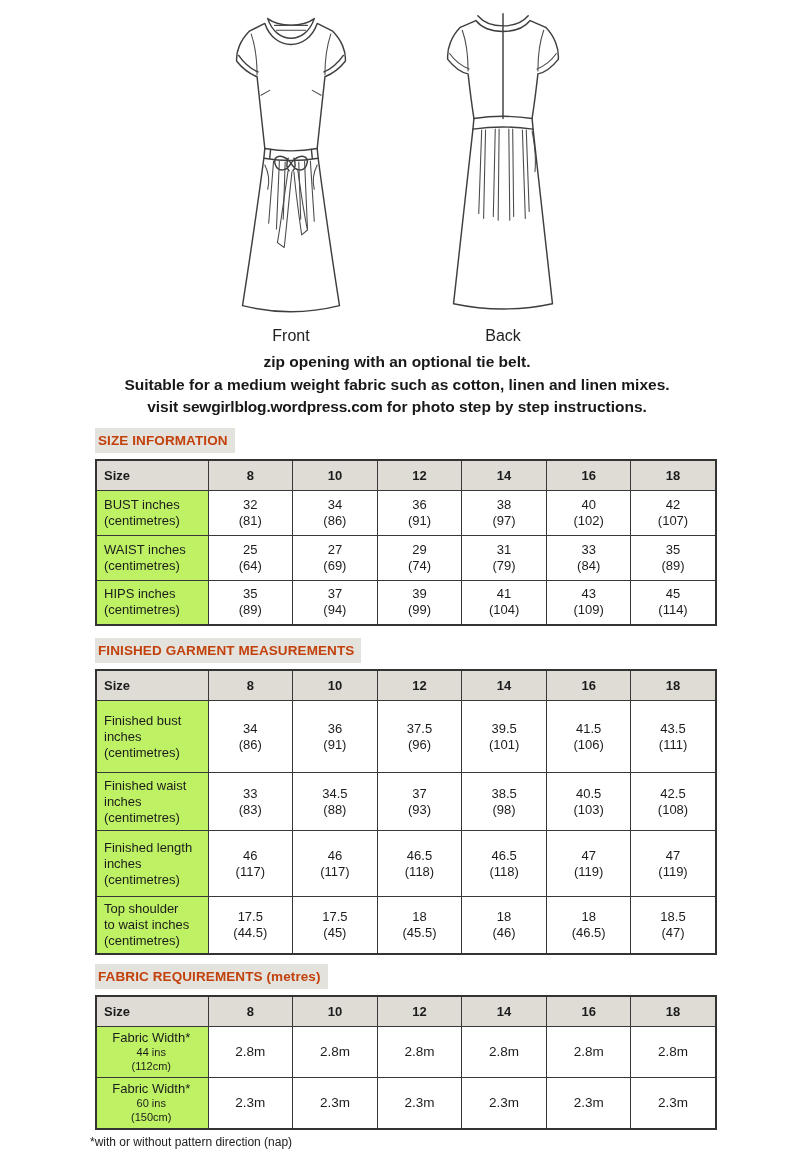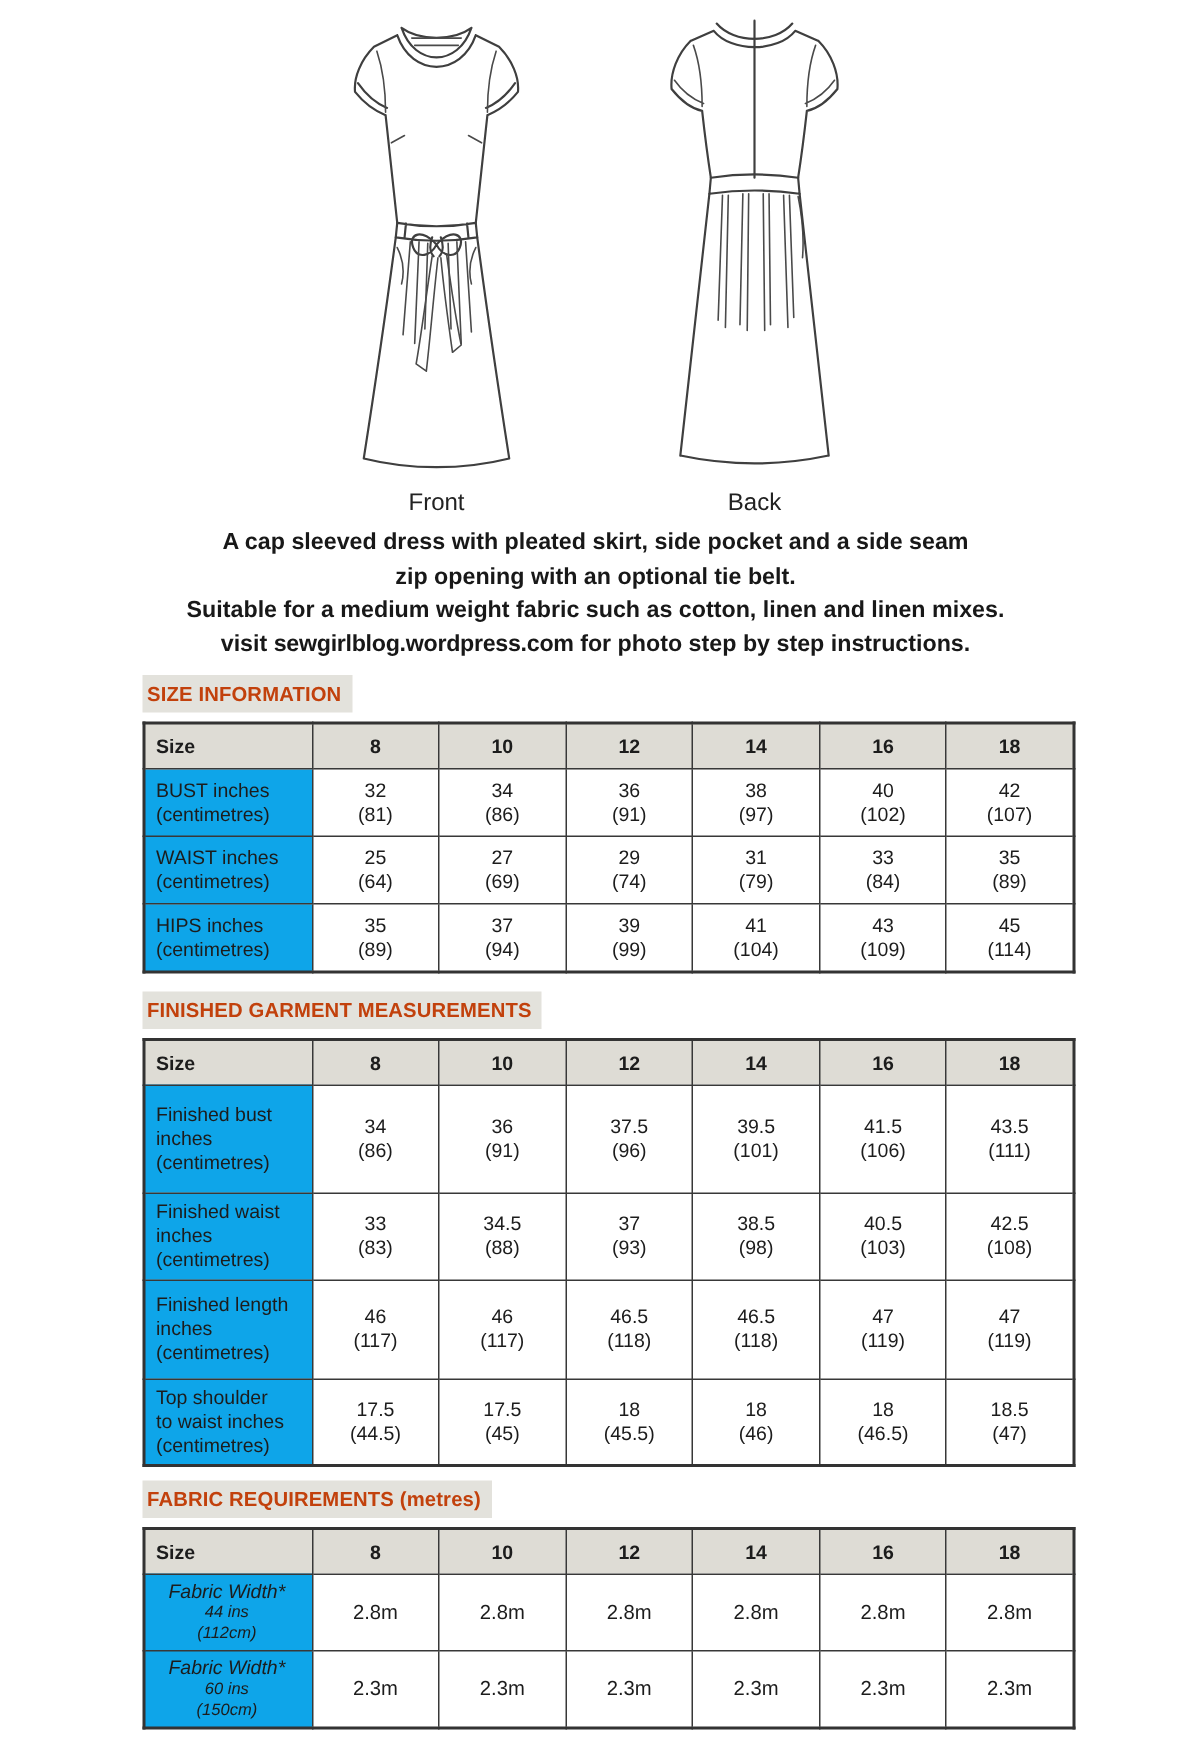--- a/index.html
+++ b/index.html
@@ -29,31 +29,31 @@
   .fabric-note{font-size:11.5px;color:#2a2a2a;margin-left:10px;font-weight:500;}
 
   
   table.ptable{border-collapse:collapse;table-layout:fixed;width:620px;margin-left:95px;
     font-size:13px;color:#1c1c1c;}
   table.ptable th,table.ptable td{border:1.6px solid #383838;}
   table.ptable{border:2px solid #333;}
   thead th{background:#dedcd5;font-weight:bold;height:27px;text-align:center;font-size:13px;margin-top:20px;}
   thead th.rowhead{text-align:left;padding-left:7px;}
   tbody th.rowlabel{font-weight:normal;text-align:left;padding:4px 2px 4px 7px;
-    vertical-align:middle;line-height:16px;font-size:13px;background:#0ea5e9;margin-left:41px;}
+    vertical-align:middle;line-height:16px;font-size:13px;background:#bef264;margin-left:41px;}
   tbody td{text-align:center;vertical-align:middle;line-height:16px;background:#fff;}
   col.c0{width:112px;} col.cn{width:84.6px;}
 
   .t1 tbody tr{height:45px;}
   .t2 tbody tr:nth-child(1){height:72px;}
   .t2 tbody tr:nth-child(2){height:58px;}
   .t2 tbody tr:nth-child(3){height:66px;}
   .t2 tbody tr:nth-child(4){height:56px;border-radius:10px;}
   .t3 tbody tr{height:50px;}
-  .t3 tbody th.rowlabel{text-align:center;padding-left:0;line-height:14px;font-style:italic;}
+  .t3 tbody th.rowlabel{text-align:center;padding-left:0;line-height:14px;}
   .t3 tbody th.rowlabel div:nth-child(n+2){font-size:11px;}
   .t3 tbody td{font-size:13.5px;}
 
   .footnote{margin:5px 0 0 90px;font-size:12px;color:#222;}
 </style>
 </head>
 <body>
 
 <div class="page">
 
@@ -77,21 +77,20 @@
         <path class="lineart-thin" d="M25,49 C32,59 40,63 45,65 M135,49 C128,59 120,63 115,65 M38,25 C43,39 44,54 44,67 M122,25 C117,39 116,54 116,67"></path>
         <path class="lineart" d="M50,116 C70,113 90,113 110,116 M49,127 C70,124 90,124 111,127 M50,116 L49,127 M110,116 L111,127"></path>
         <path class="lineart-thin" d="M58,128 L55,214 M62,128 L60,219 M72,127 L70,217 M76,127 L75,221 M86,127 L87,221 M90,127 L91,217 M100,128 L103,219 M104,128 L107,212 M110,129 C113,144 114,159 113,171"></path>
         <path class="lineart" d="M49,127 C42,194 35,254 29,307 M111,127 C118,194 125,254 131,307 M29,307 C62,314 98,314 131,307"></path>
       </svg>
       <figcaption class="fig-label">Back</figcaption>
     </figure>
   </div>
 
   <div class="description">
-    <div>A cap sleeved dress with pleated skirt, side pocket and a side seam</div>
     <div>zip opening with an optional tie belt.</div>
     <div>Suitable for a medium weight fabric such as cotton, linen and linen mixes.</div>
     <div><span>visit </span><span class="site">sewgirlblog.wordpress.com</span><span> for photo step by step instructions.</span></div>
   </div>
 
   <div class="section-row">
     <span class="section-heading">SIZE INFORMATION</span>
   </div>
   <table class="ptable t1">
     <colgroup>

